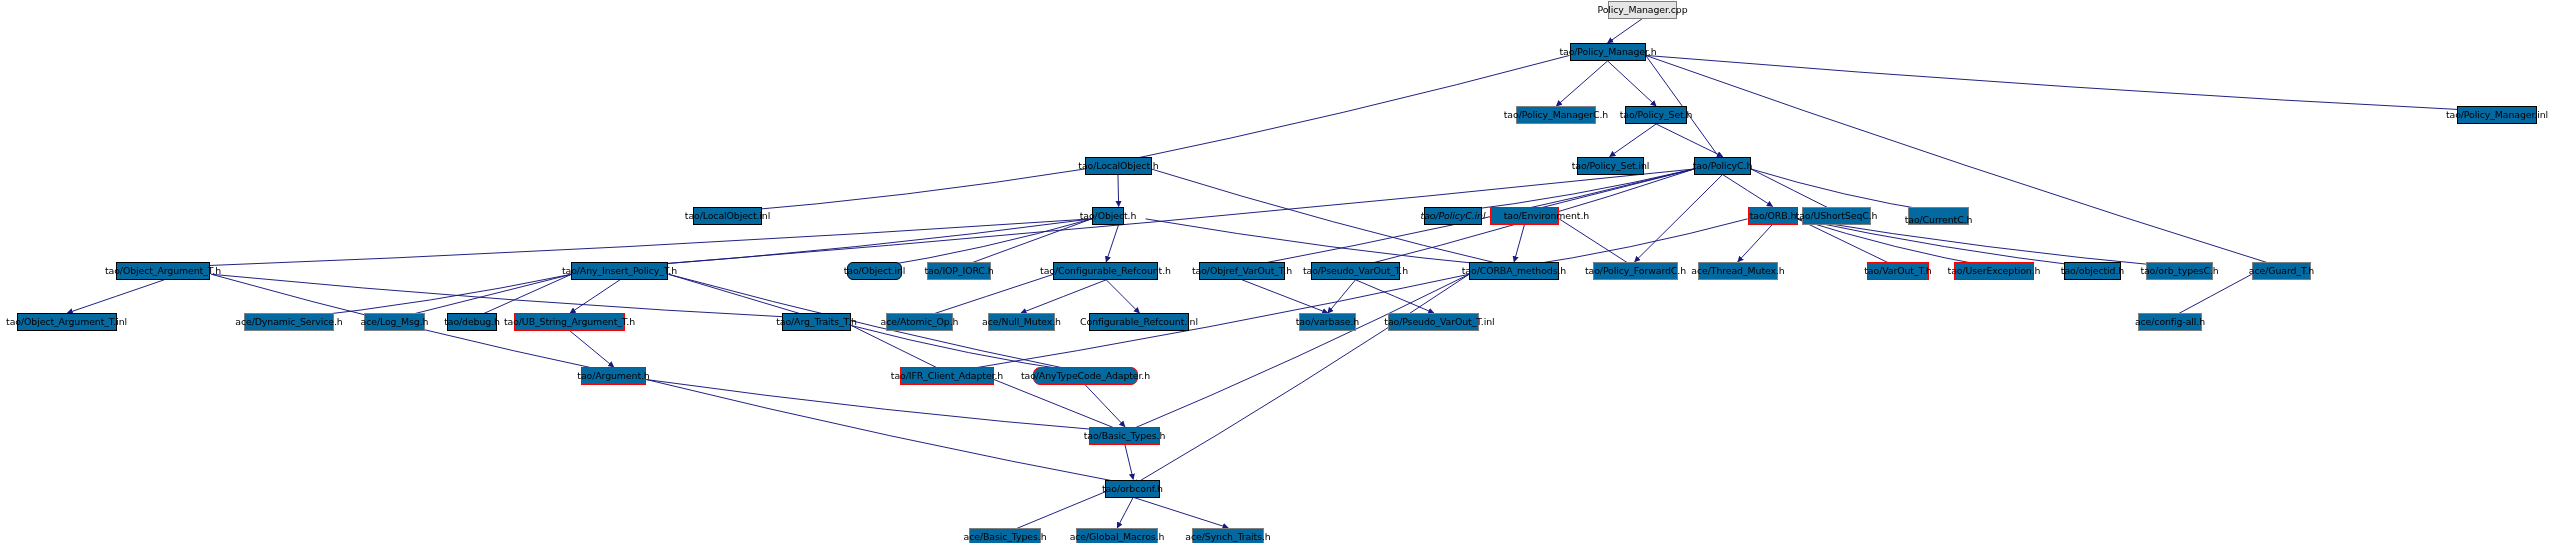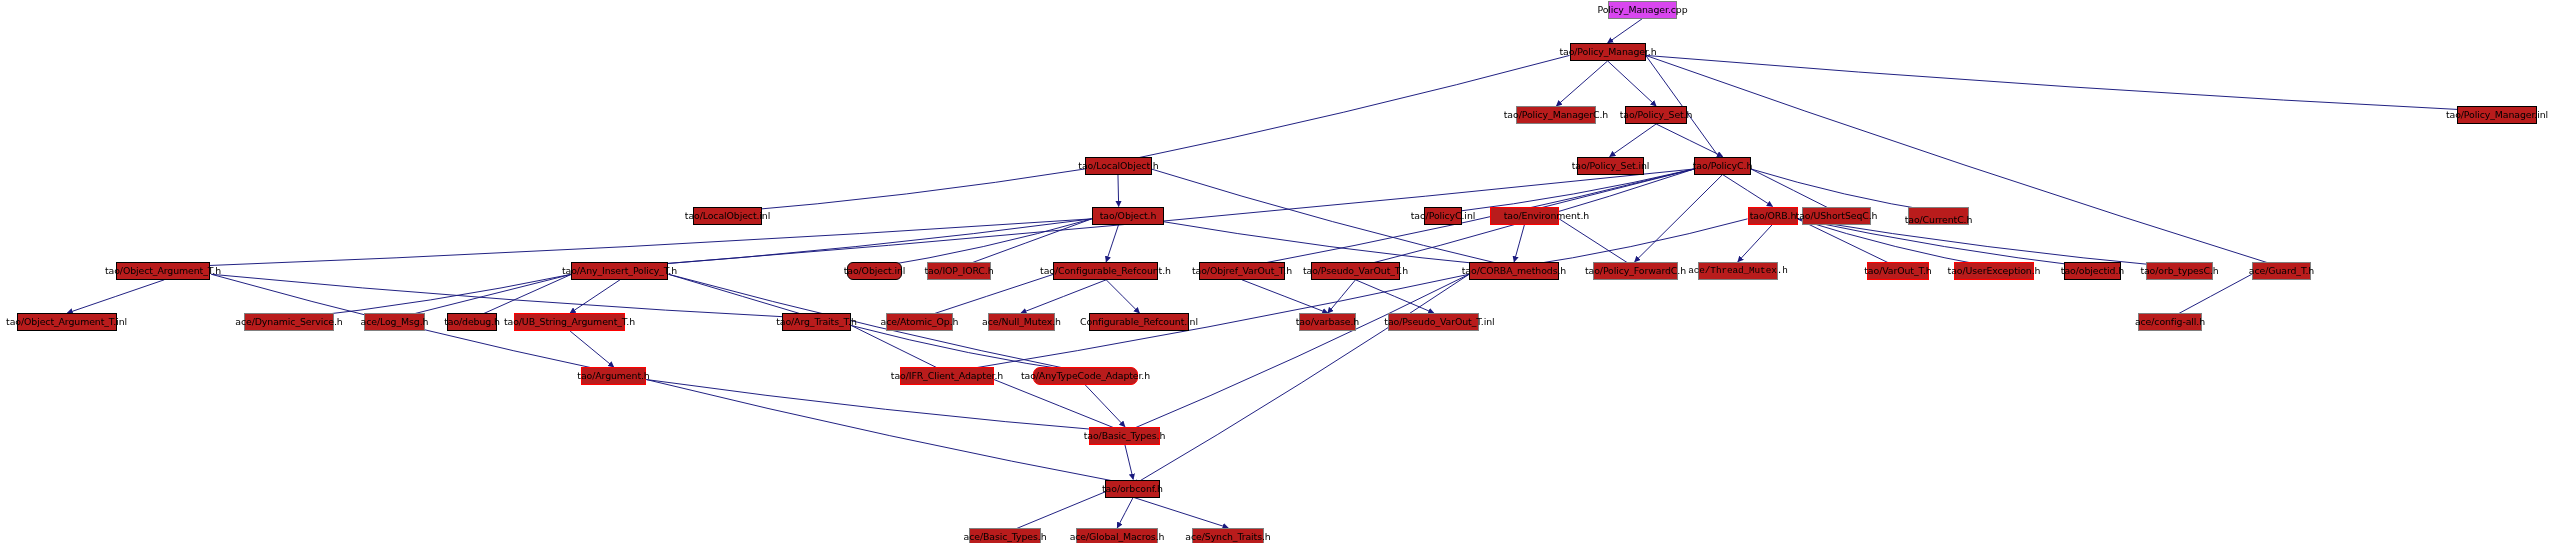--- a/index.html
+++ b/index.html
@@ -13,31 +13,31 @@
   }
   #edges{position:absolute;left:0;top:0;width:2576px;height:543px;pointer-events:none;}
   .node{
     position:absolute;
     box-sizing:border-box;
     display:flex;
     align-items:center;
     justify-content:center;
     height:18px;
     border:0.7px solid #808080;
-    background:#b91c1c;
+    background:#0369a1;
     color:#000000;
     font-size:9.4px;
     line-height:1;
     white-space:nowrap;
     padding:0 4.2px;
     letter-spacing:-0.1px;
   }
   .node.black{border:0.7px solid #000000;}
   .node.red{border:0.7px solid #ff0000;}
-  .node.root{border:0.7px solid #808080;background:#d946ef;}
+  .node.root{border:0.7px solid #808080;background:#e5e5e5;}
   .node .lbl{display:block;}
 </style>
 </head>
 <body>
 
 <div id="graph">
   <svg id="edges" xmlns="http://www.w3.org/2000/svg" viewBox="0 0 3717 784" width="2576" height="543">
     <defs>
       <marker id="ah" markerWidth="9" markerHeight="9" refX="8" refY="4.5" orient="auto" markerUnits="userSpaceOnUse">
         <path d="M0,0 L9,4.5 L0,9 z" fill="#1a1a7e"></path>
@@ -132,24 +132,24 @@
       </div>
       <div class="node black" style="left: 1577px; top: 157px; width: 67px;">
         <span class="lbl">tao/Policy_Set.inl</span>
       </div>
       <div class="node black" style="left: 1694px; top: 157px; width: 57px;">
         <span class="lbl">tao/PolicyC.h</span>
       </div>
       <div class="node black" style="left: 693px; top: 207px; width: 69px;">
         <span class="lbl">tao/LocalObject.inl</span>
       </div>
-      <div class="node black" style="left: 1092px; top: 207px; width: 72px; align-items: center;">
+      <div class="node black" style="left: 1092px; top: 207px; width: 32px; align-items: center;">
         <span class="lbl">tao/Object.h</span>
       </div>
-      <div class="node black" style="left: 1424px; top: 207px; width: 38px;">
+      <div class="node black" style="left: 1424px; top: 207px; width: 58px; font-style: italic;">
         <span class="lbl">tao/PolicyC.inl</span>
       </div>
       <div class="node red" style="left: 1490px; top: 207px; width: 69px; padding-left: 48px;">
         <span class="lbl">tao/Environment.h</span>
       </div>
       <div class="node red" style="left: 1748px; top: 207px; width: 50px;">
         <span class="lbl">tao/ORB.h</span>
       </div>
       <div class="node " style="left: 1802px; top: 207px; width: 69px;">
         <span class="lbl">tao/UShortSeqC.h</span>
@@ -177,21 +177,21 @@
       </div>
       <div class="node black" style="left: 1311px; top: 262px; width: 89px;">
         <span class="lbl">tao/Pseudo_VarOut_T.h</span>
       </div>
       <div class="node black" style="left: 1469px; top: 262px; width: 90px;">
         <span class="lbl">tao/CORBA_methods.h</span>
       </div>
       <div class="node " style="left: 1593px; top: 262px; width: 85px;">
         <span class="lbl">tao/Policy_ForwardC.h</span>
       </div>
-      <div class="node " style="left: 1698px; top: 262px; width: 80px; font-family: Liberation Mono, monospace;">
+      <div class="node " style="left: 1698px; top: 262px; width: 80px;">
         <span class="lbl">ace/Thread_Mutex.h</span>
       </div>
       <div class="node red" style="left: 1867px; top: 262px; width: 62px;">
         <span class="lbl">tao/VarOut_T.h</span>
       </div>
       <div class="node red" style="left: 1954px; top: 262px; width: 80px;">
         <span class="lbl">tao/UserException.h</span>
       </div>
       <div class="node black" style="left: 2064px; top: 262px; width: 57px;">
         <span class="lbl">tao/objectid.h</span>

